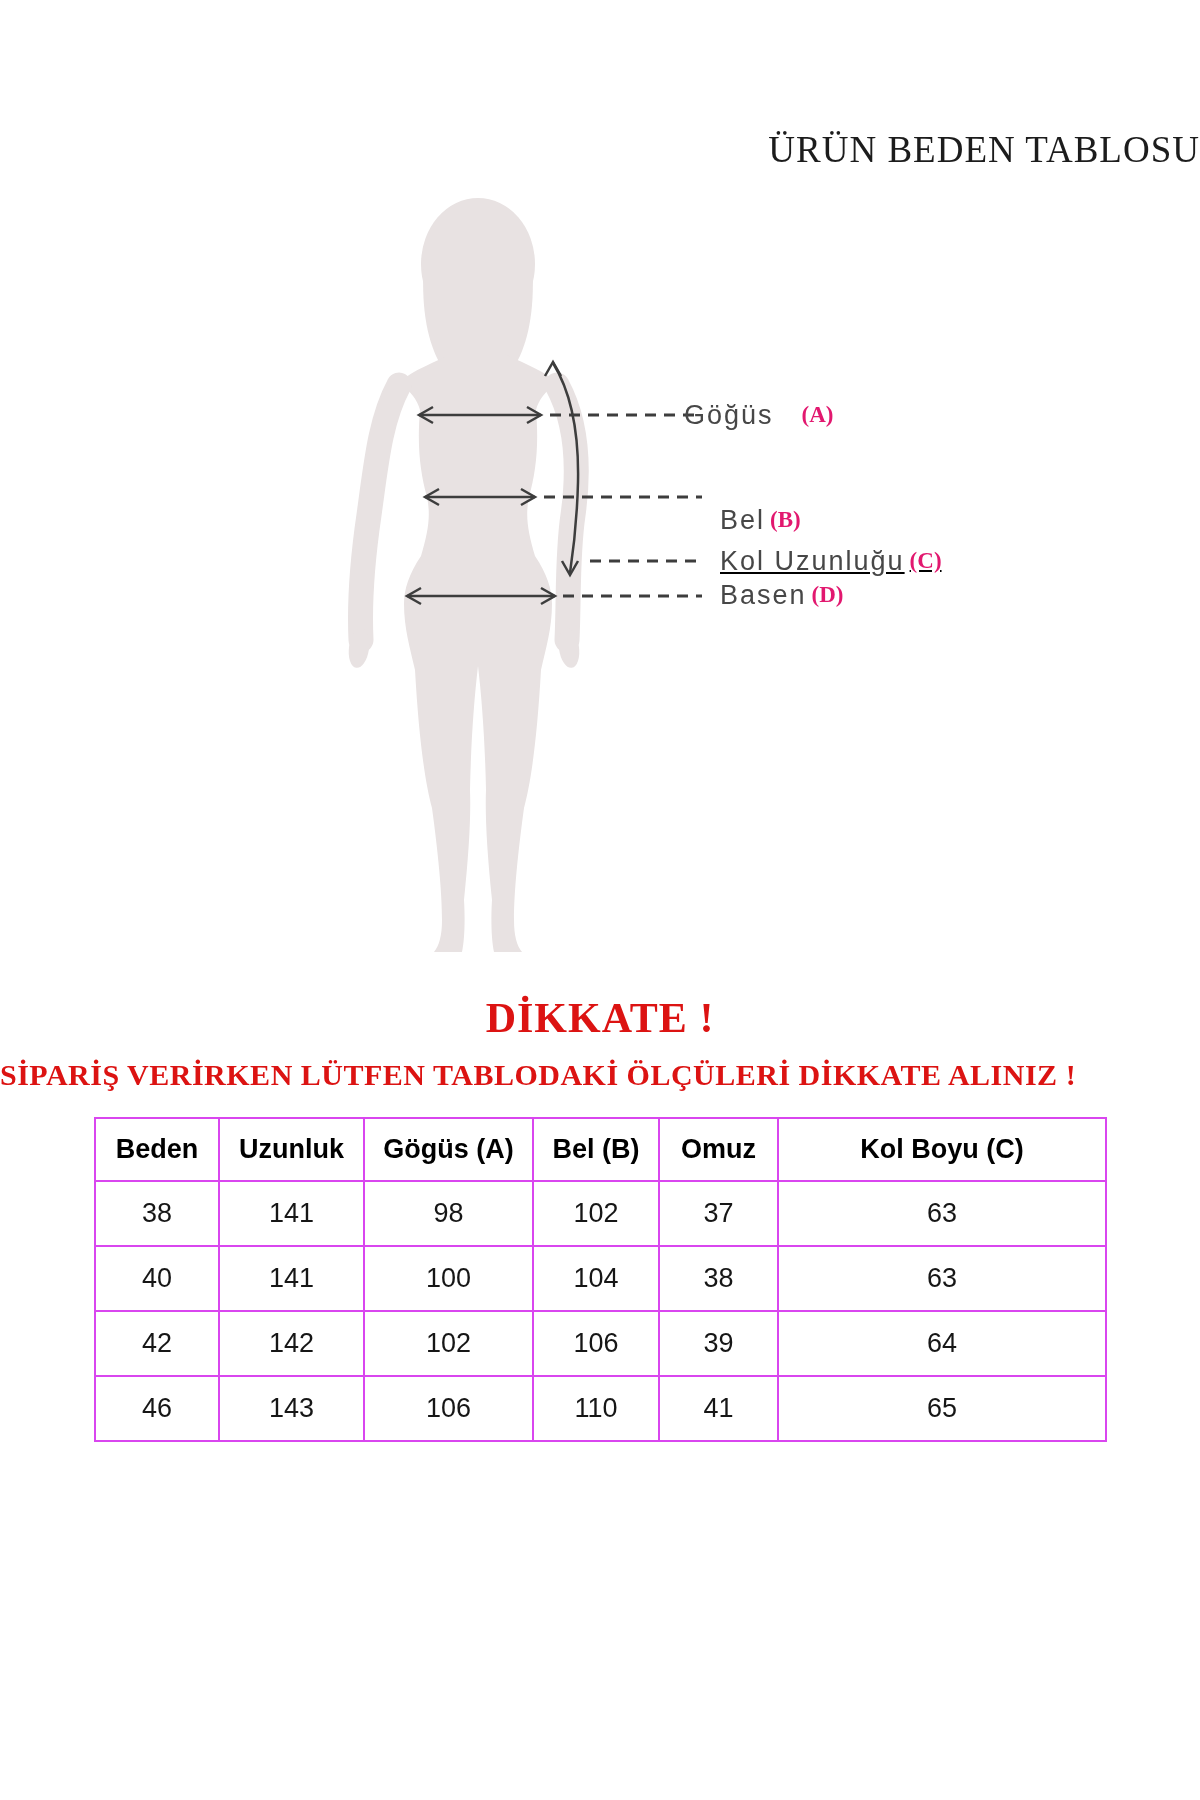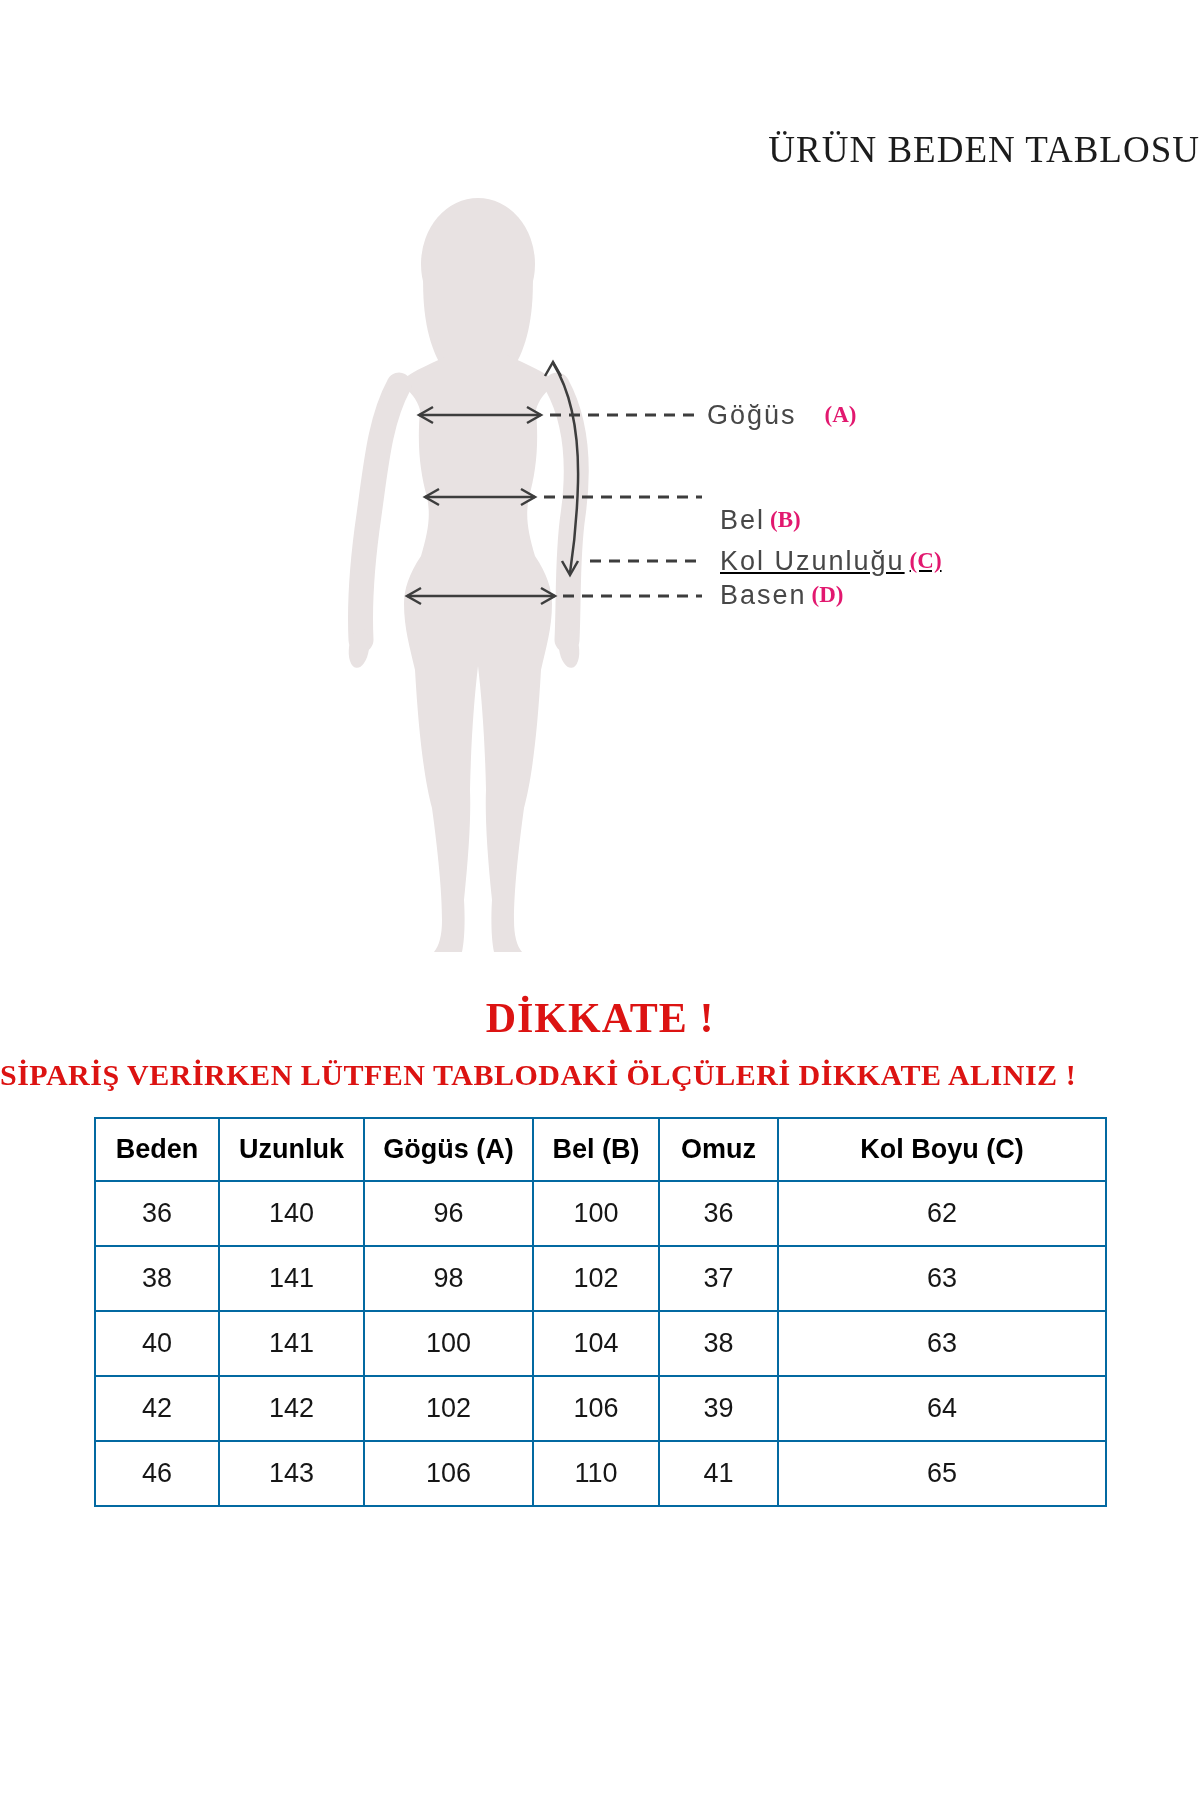--- a/index.html
+++ b/index.html
@@ -17,40 +17,40 @@
     position:absolute;display:flex;align-items:center;gap:5px;height:32px;
   }
   .mlabel-text{
     font-family:"Liberation Sans",sans-serif;font-size:27px;color:#474747;
     letter-spacing:2px;white-space:nowrap;
   }
   .mlabel-letter{
     font-family:"Liberation Serif",serif;font-weight:700;font-size:23px;
     color:#e2186f;white-space:nowrap;
   }
-  .lbl-chest{top:399px;left:707px;gap:28px;}
+  .lbl-chest{top:399px;left:684px;gap:28px;}
   .lbl-waist{top:504px;left:720px;}
   .lbl-arm{top:545px;left:720px;text-decoration:underline;}
   .lbl-hip{top:579px;left:720px;}
   .warning-title{
     position:absolute;top:994px;left:0;width:1200px;text-align:center;
     font-family:"Liberation Serif",serif;font-weight:700;font-size:42px;
     letter-spacing:1px;color:#dc1312;
   }
   .warning-subtitle{
     position:absolute;top:1058px;left:0;width:960px;text-align:center;
     font-family:"Liberation Serif",serif;font-weight:700;font-size:30px;
     letter-spacing:0.5px;color:#dc1312;white-space:nowrap;
   }
   table.size-table{
     position:absolute;top:1117px;left:94px;width:1011px;
     table-layout:fixed;border-collapse:collapse;background:#fff;
   }
   table.size-table th,table.size-table td{
-    border:2px solid #0369a1;text-align:center;vertical-align:middle;
+    border:2px solid #d946ef;text-align:center;vertical-align:middle;
     color:#161616;padding:0;
   }
   table.size-table th{
     height:61px;font-weight:700;font-size:27px;color:#000;
   }
   table.size-table td{
     height:63px;font-weight:400;font-size:27px;
   }
 </style>
 </head>
@@ -167,28 +167,20 @@
         <th>Beden</th>
         <th>Uzunluk</th>
         <th>Gögüs (A)</th>
         <th>Bel (B)</th>
         <th>Omuz</th>
         <th>Kol Boyu (C)</th>
       </tr>
     </thead>
     <tbody>
       <tr>
-        <td>36</td>
-        <td>140</td>
-        <td>96</td>
-        <td>100</td>
-        <td>36</td>
-        <td>62</td>
-      </tr>
-      <tr>
         <td>38</td>
         <td>141</td>
         <td>98</td>
         <td>102</td>
         <td>37</td>
         <td>63</td>
       </tr>
       <tr>
         <td>40</td>
         <td>141</td>

